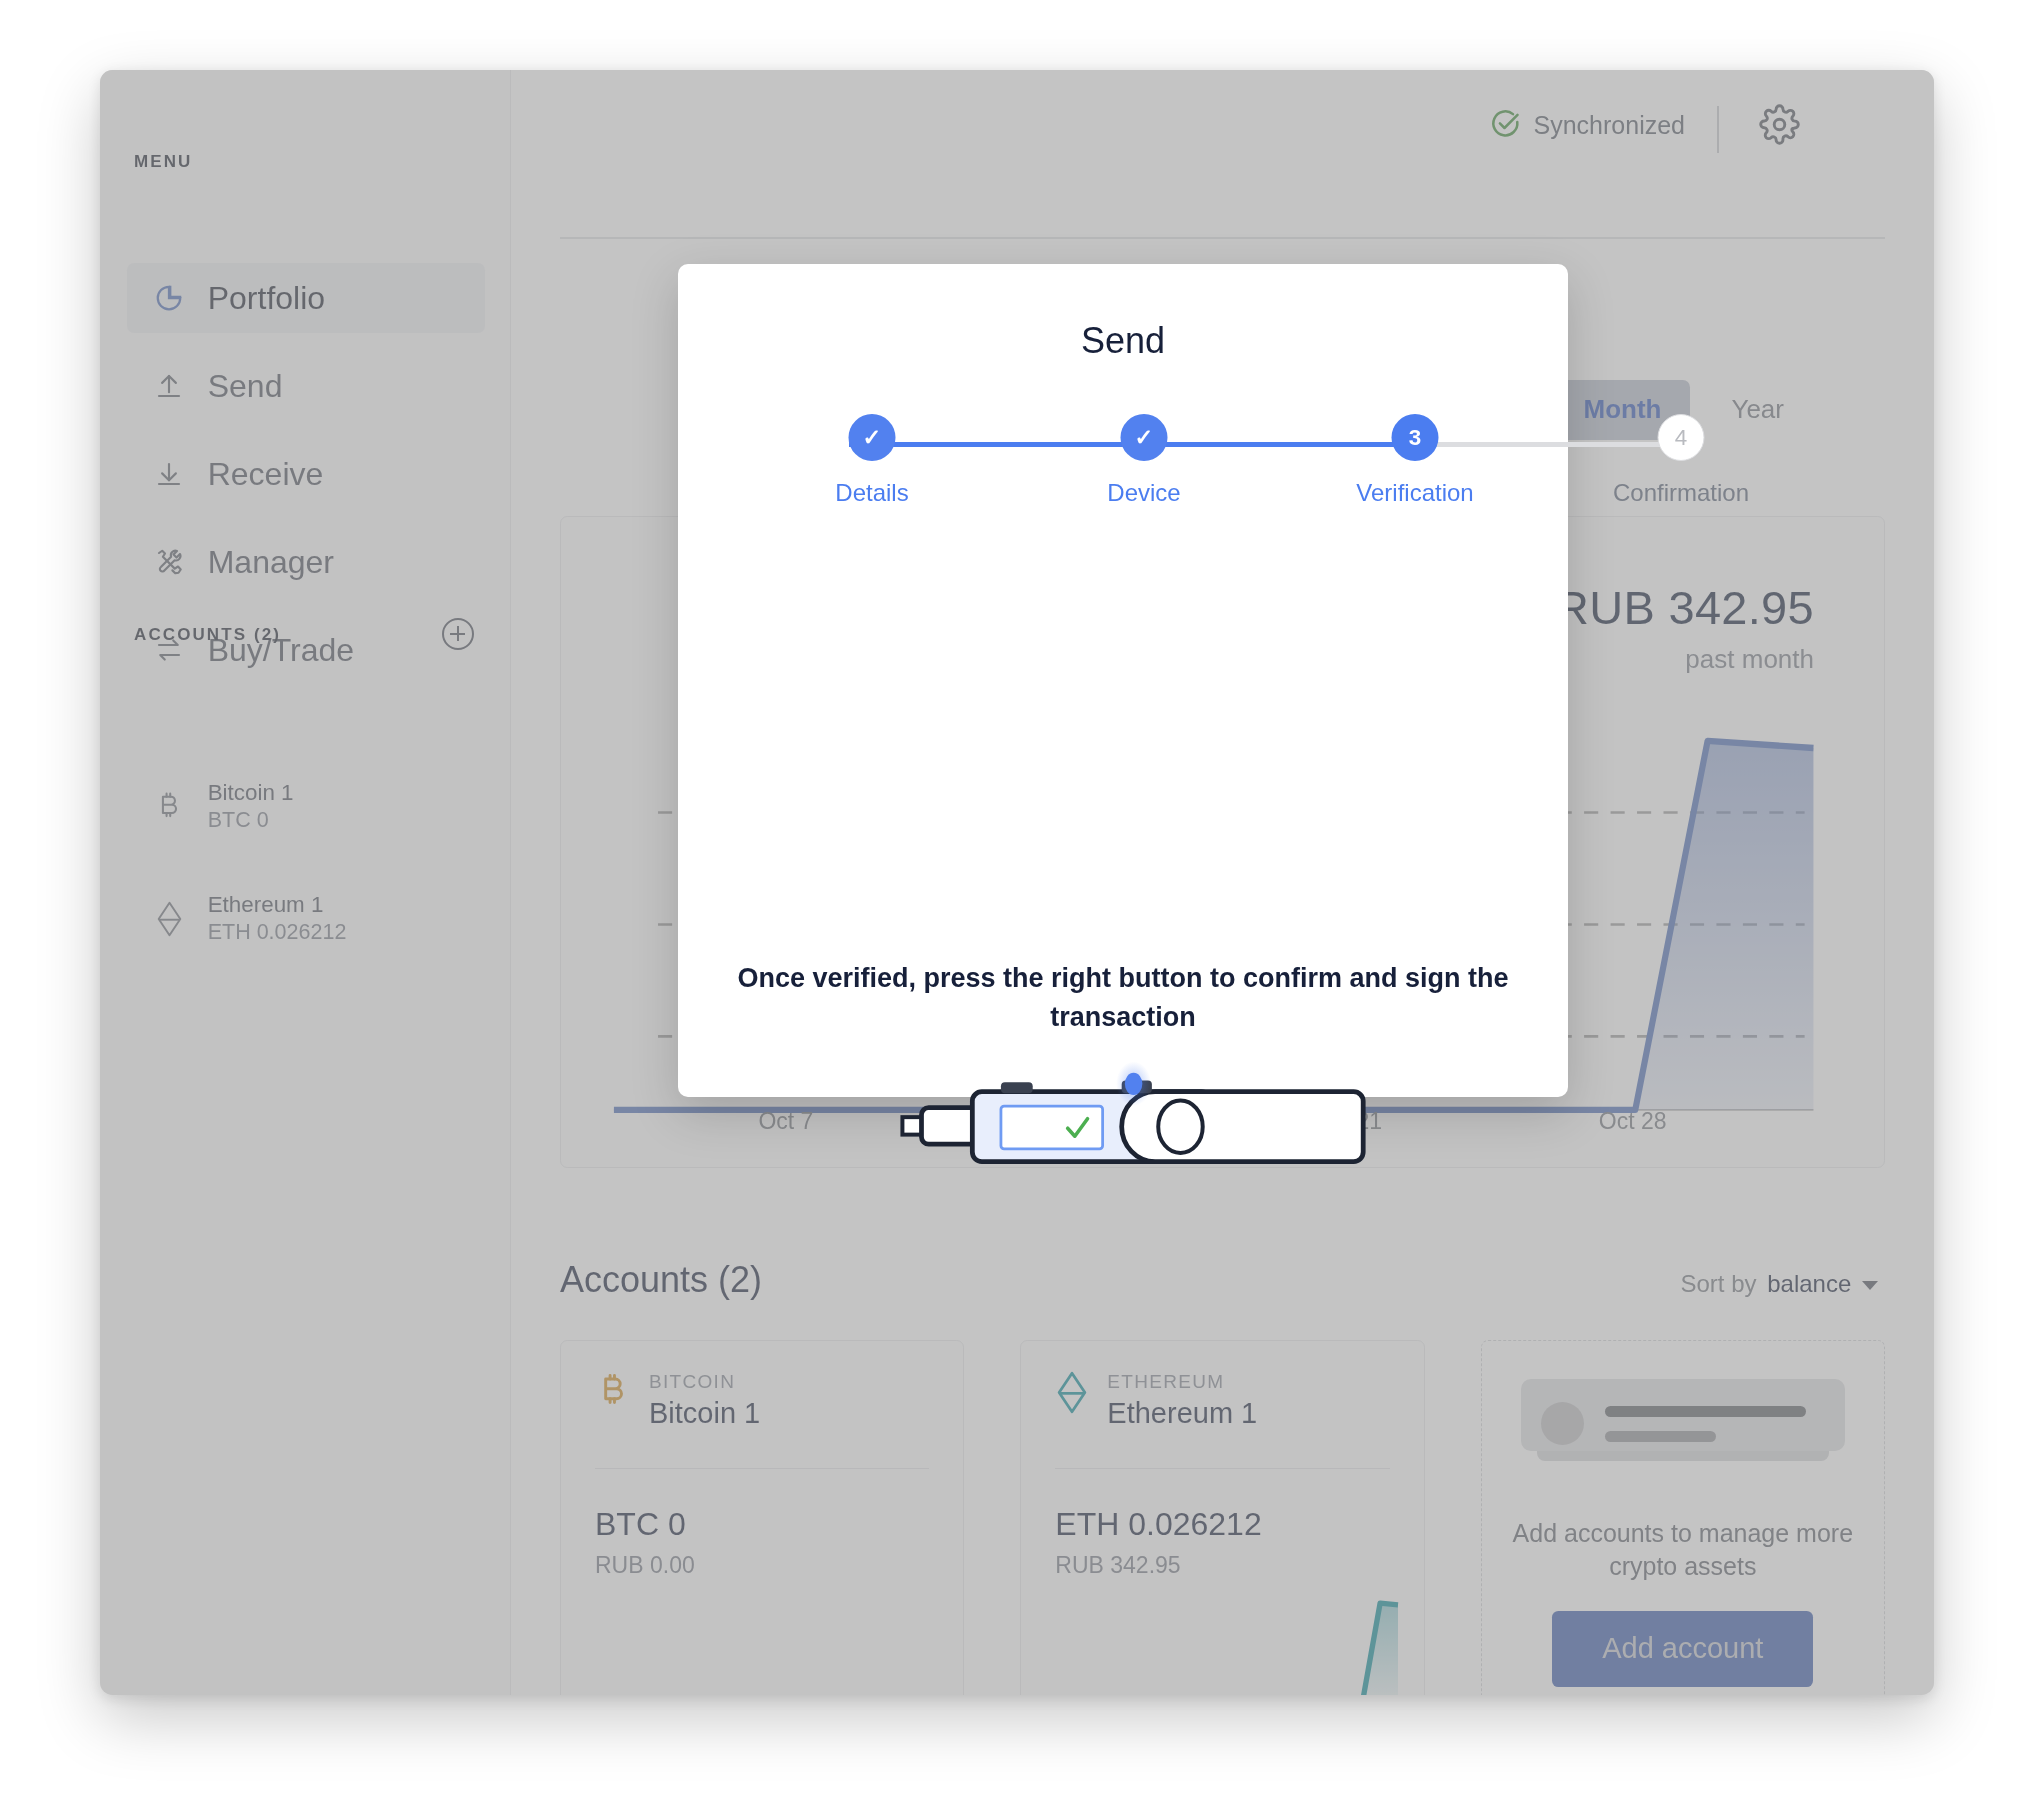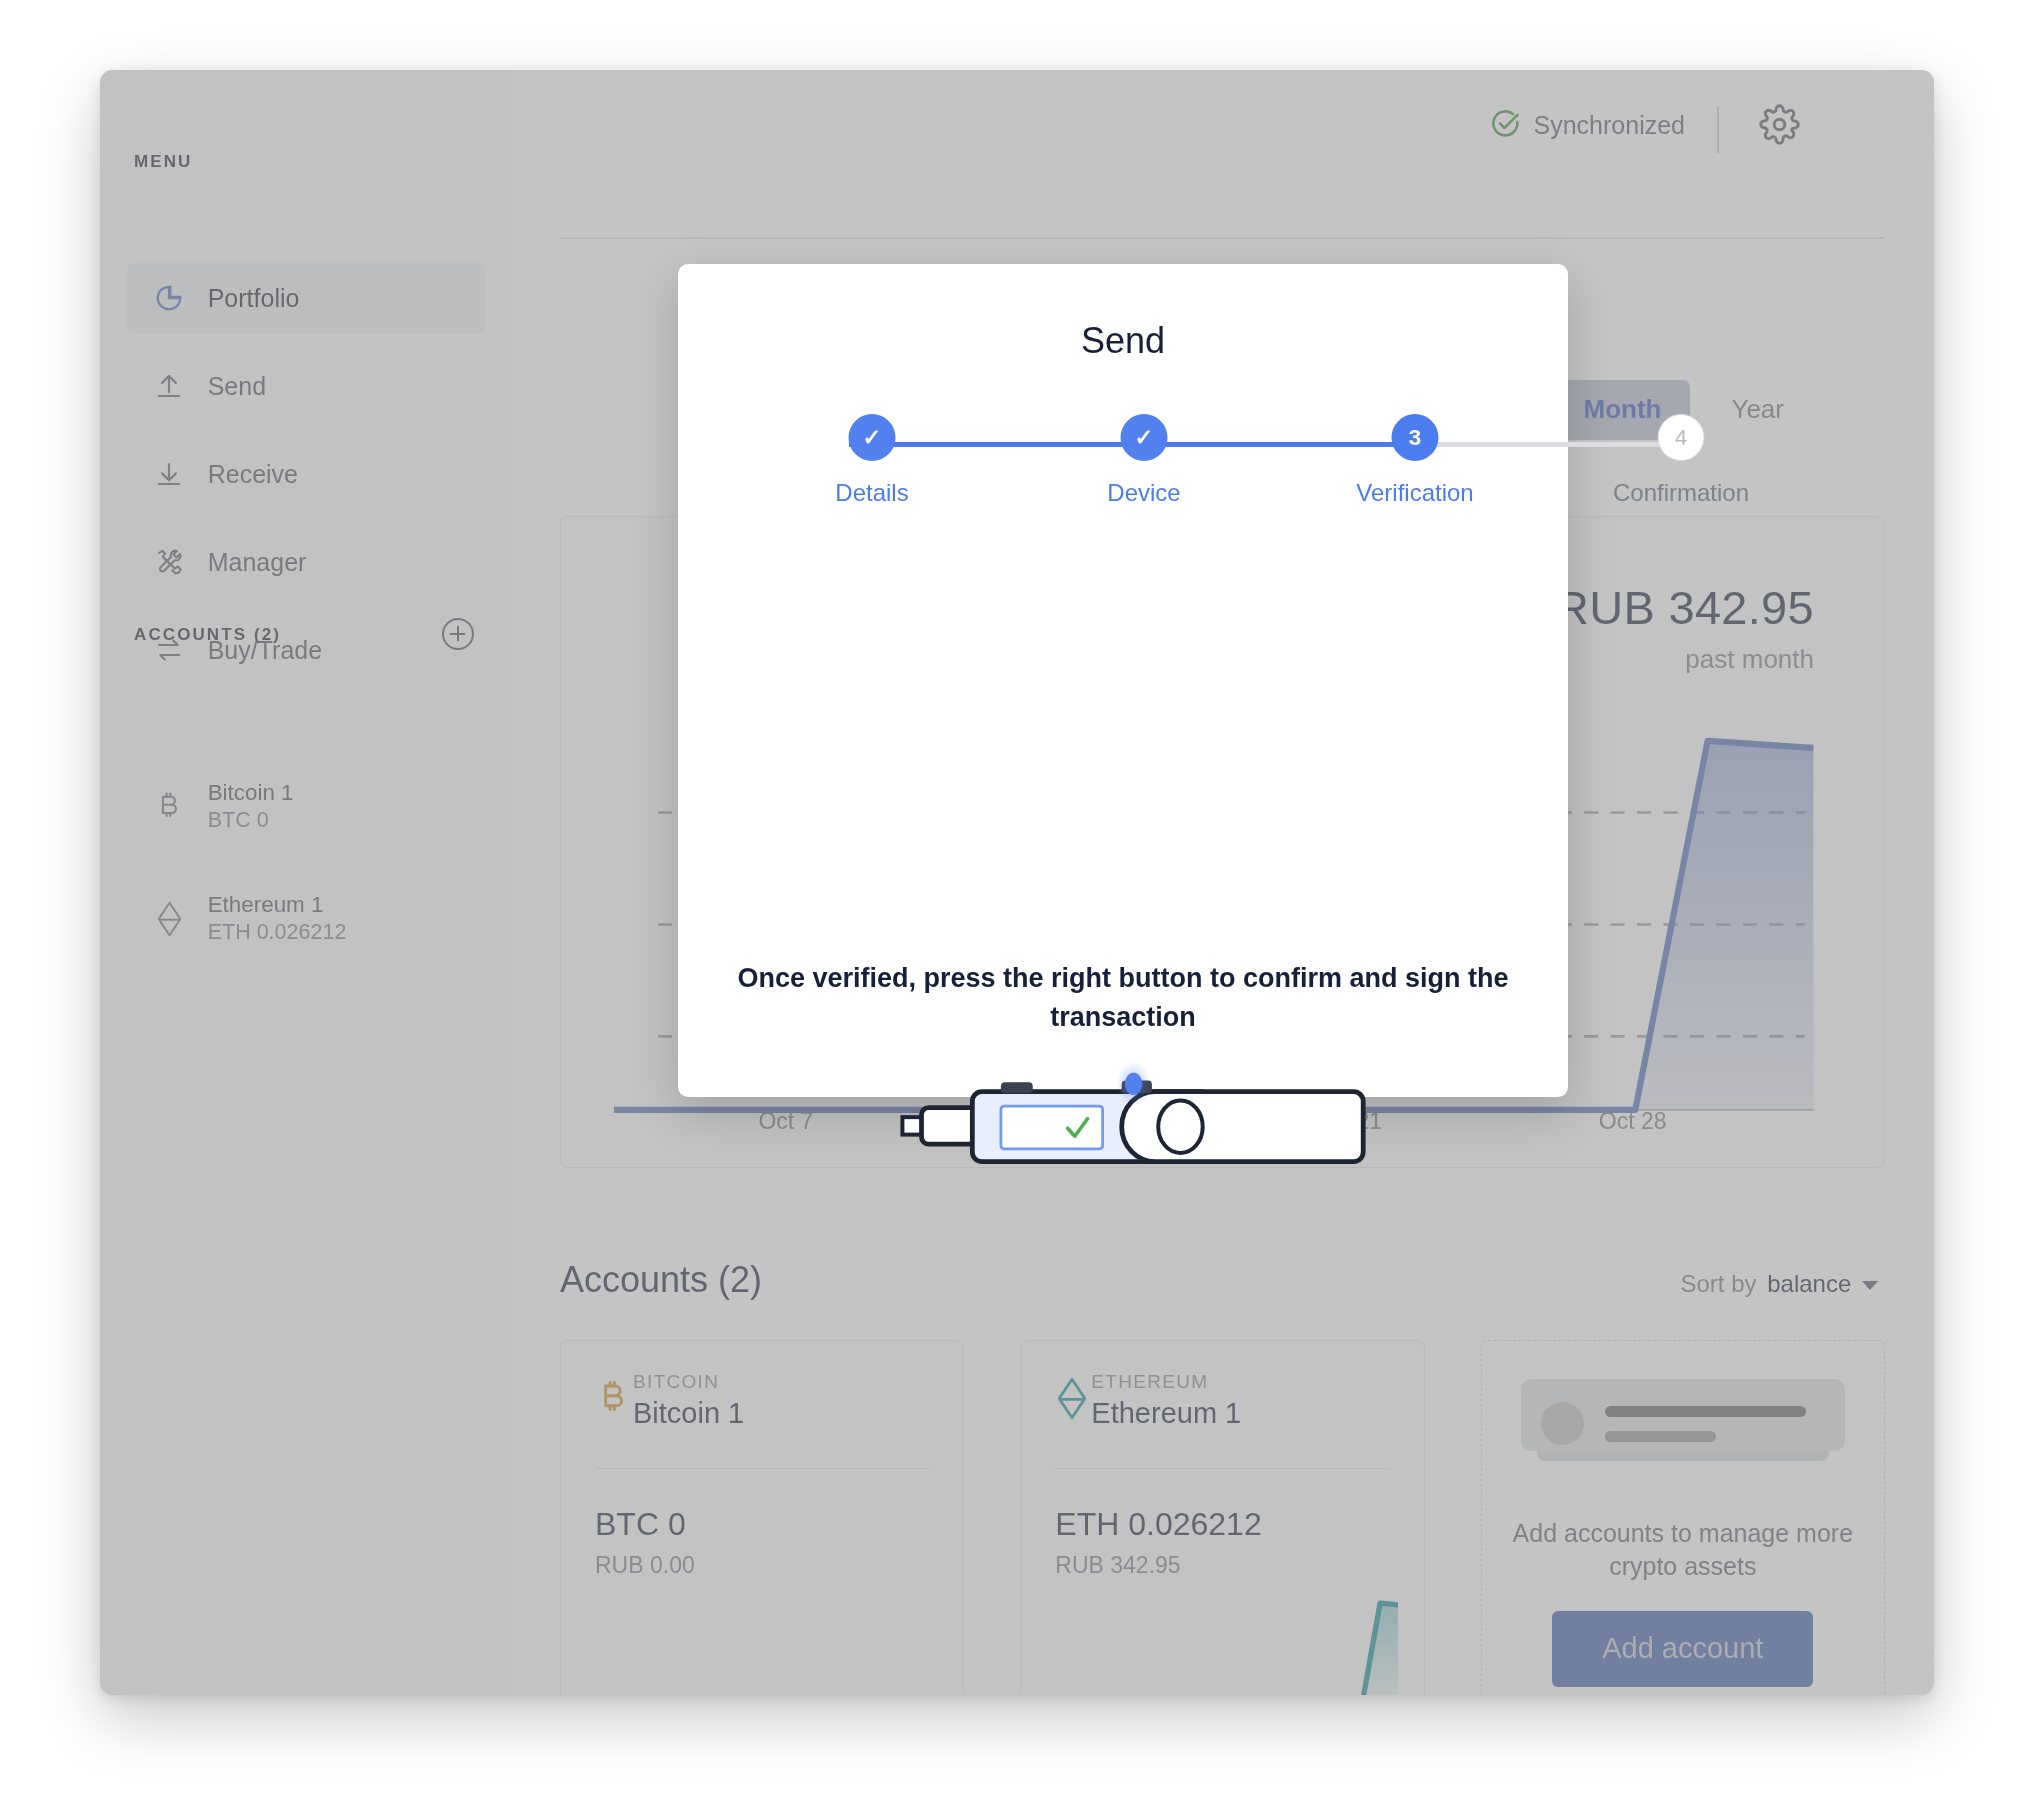--- a/index.html
+++ b/index.html
@@ -39,21 +39,21 @@
   .add-acct-btn{ position:absolute; right:36px; top:548px; width:32px; height:32px;
                  border-radius:50%; border:2.2px solid #4a4f5c; cursor:pointer;}
   .add-acct-btn:before,.add-acct-btn:after{ content:""; position:absolute; background:#4a4f5c;}
   .add-acct-btn:before{ left:6.3px; top:13px; width:15px; height:2.3px;}
   .add-acct-btn:after{ left:13px; top:6.3px; width:2.3px; height:15px;}
 
   .nav-item{ position:absolute; left:27px; width:358px; height:70px;
              display:flex; align-items:center; border-radius:7.2px; cursor:pointer;}
   .nav-item.active{ background:#eceef1; }
   .nav-item .ic{ width:38px; margin-left:23px; display:flex; align-items:center; justify-content:center;}
-  .nav-item .lbl{ margin-left:19.7px; font-size:25px; color:#4b505c; }
+  .nav-item .lbl{ margin-left:19.7px; font-size:32px; color:#4b505c; }
   .nav-item.active .lbl{ color:#1d2330; font-weight:400;}
 
   .acct-item{ position:absolute; left:27px; width:358px; height:75px;
               display:flex; align-items:center; cursor:pointer;}
   .acct-item .ic{ width:38px; margin-left:23px; display:flex; align-items:center; justify-content:center;}
   .acct-item .txt{ margin-left:19.7px; }
   .acct-item .nm{ font-size:22.4px; color:#4b505c; line-height:1.25;}
   .acct-item .bal{ font-size:21.5px; color:#767b86; line-height:1.3;}
 
   
@@ -86,21 +86,21 @@
   
   .acct-head{ position:absolute; left:49px; top:1189px; font-size:36px; color:#17203a;}
   .sortby{ position:absolute; right:56px; top:1200px; display:flex; align-items:center; gap:10.7px; cursor:pointer;}
   .sortby .a{ font-size:24px; color:#72777f;}
   .sortby .b{ font-size:24px; color:#17203a;}
   .chev{ width:0;height:0;border-left:8px solid transparent;border-right:8px solid transparent;
          border-top:9px solid #4a4f5c; margin-top:3.6px;}
 
   .cards{ position:absolute; left:49px; right:49px; top:1270px; height:385px; display:flex; gap:56px;}
   .card{ flex:1; border:0.9px solid #e6e7ea; border-radius:7.2px; background:#fcfcfd; position:relative; cursor:pointer;}
-  .card-top{ display:flex; align-items:center; gap:2px; padding:30px 34px 0 34px;}
+  .card-top{ display:flex; align-items:flex-start; gap:18px; padding:30px 34px 0 34px;}
   .card-cur{ font-size:19px; letter-spacing:1.3px; color:#818791; }
   .card-name{ font-size:29px; color:#17203a; margin-top:3.6px;}
   .card-sep{ position:absolute; left:34px; right:34px; top:127px; height:0.9px; background:#e2e3e6;}
   .card-amt{ position:absolute; left:34px; top:165px; font-size:32px; color:#17203a;}
   .card-fiat{ position:absolute; left:34px; top:211px; font-size:23px; color:#767b86;}
   .card-spark{ position:absolute; left:27px; right:16px; bottom:12.5px; height:125px;}
 
   .addcard{ flex:1; border:1.8px dashed #cfd1d5; border-radius:7.2px; position:relative;
             display:flex; flex-direction:column; align-items:center; justify-content:center;}
   .ghost{ position:relative; width:324px; height:90px; margin-bottom:48px;}

